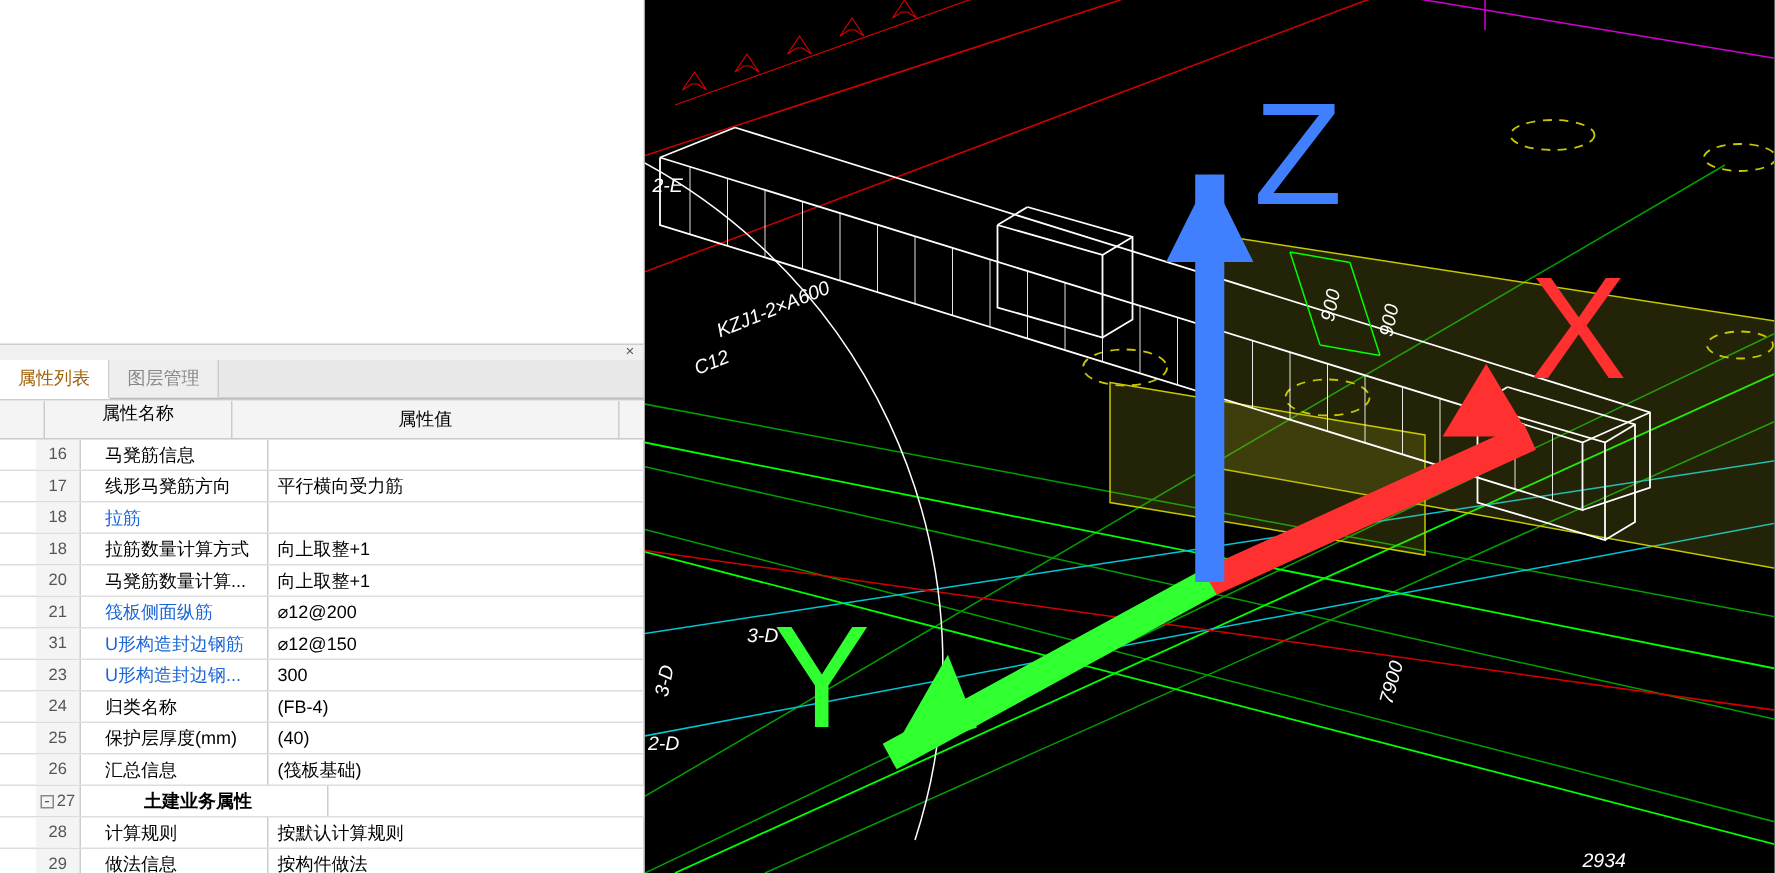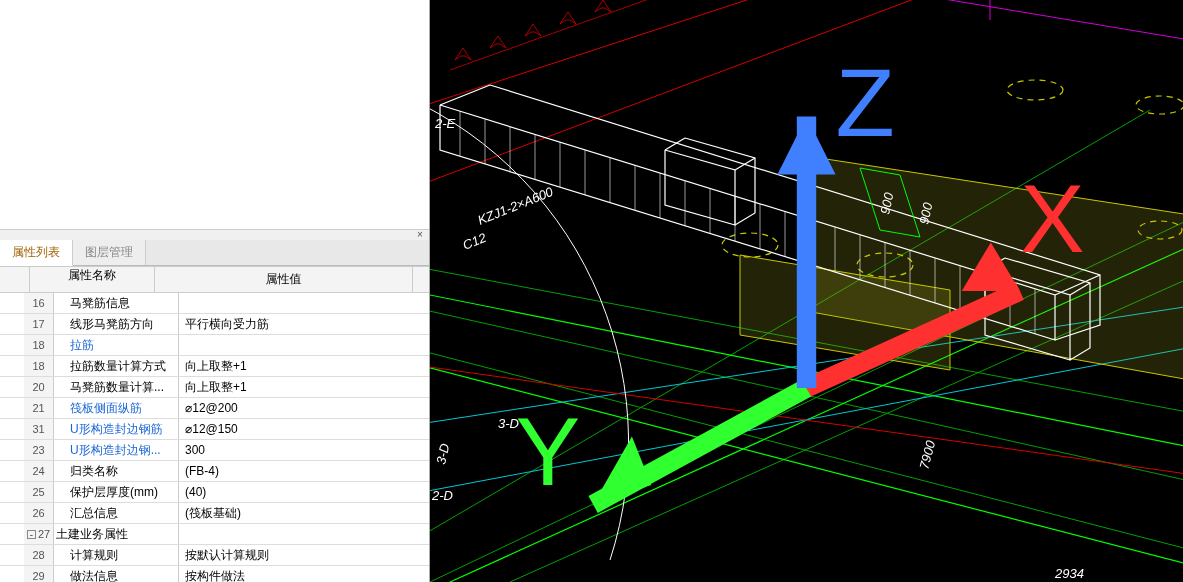--- a/index.html
+++ b/index.html
@@ -110,21 +110,21 @@
 .cell-name .txt { overflow: hidden; text-overflow: ellipsis; }
 .cell-name .txt.link { color: #1a66d6; }
 .cell-value {
   flex: 1;
   padding: 0 6px;
   display: flex;
   align-items: center;
   overflow: hidden;
   white-space: nowrap;
 }
-.grid-row.group .cell-name { font-weight: normal; }
+.grid-row.group .cell-name { font-weight: bold; margin-left: 40px; }
 .grid-row.group { background: #fff; }
 
 .viewport {
   flex: 1;
   height: 582px;
   background: #000;
   position: relative;
   overflow: hidden;
 }
 .viewport svg {

